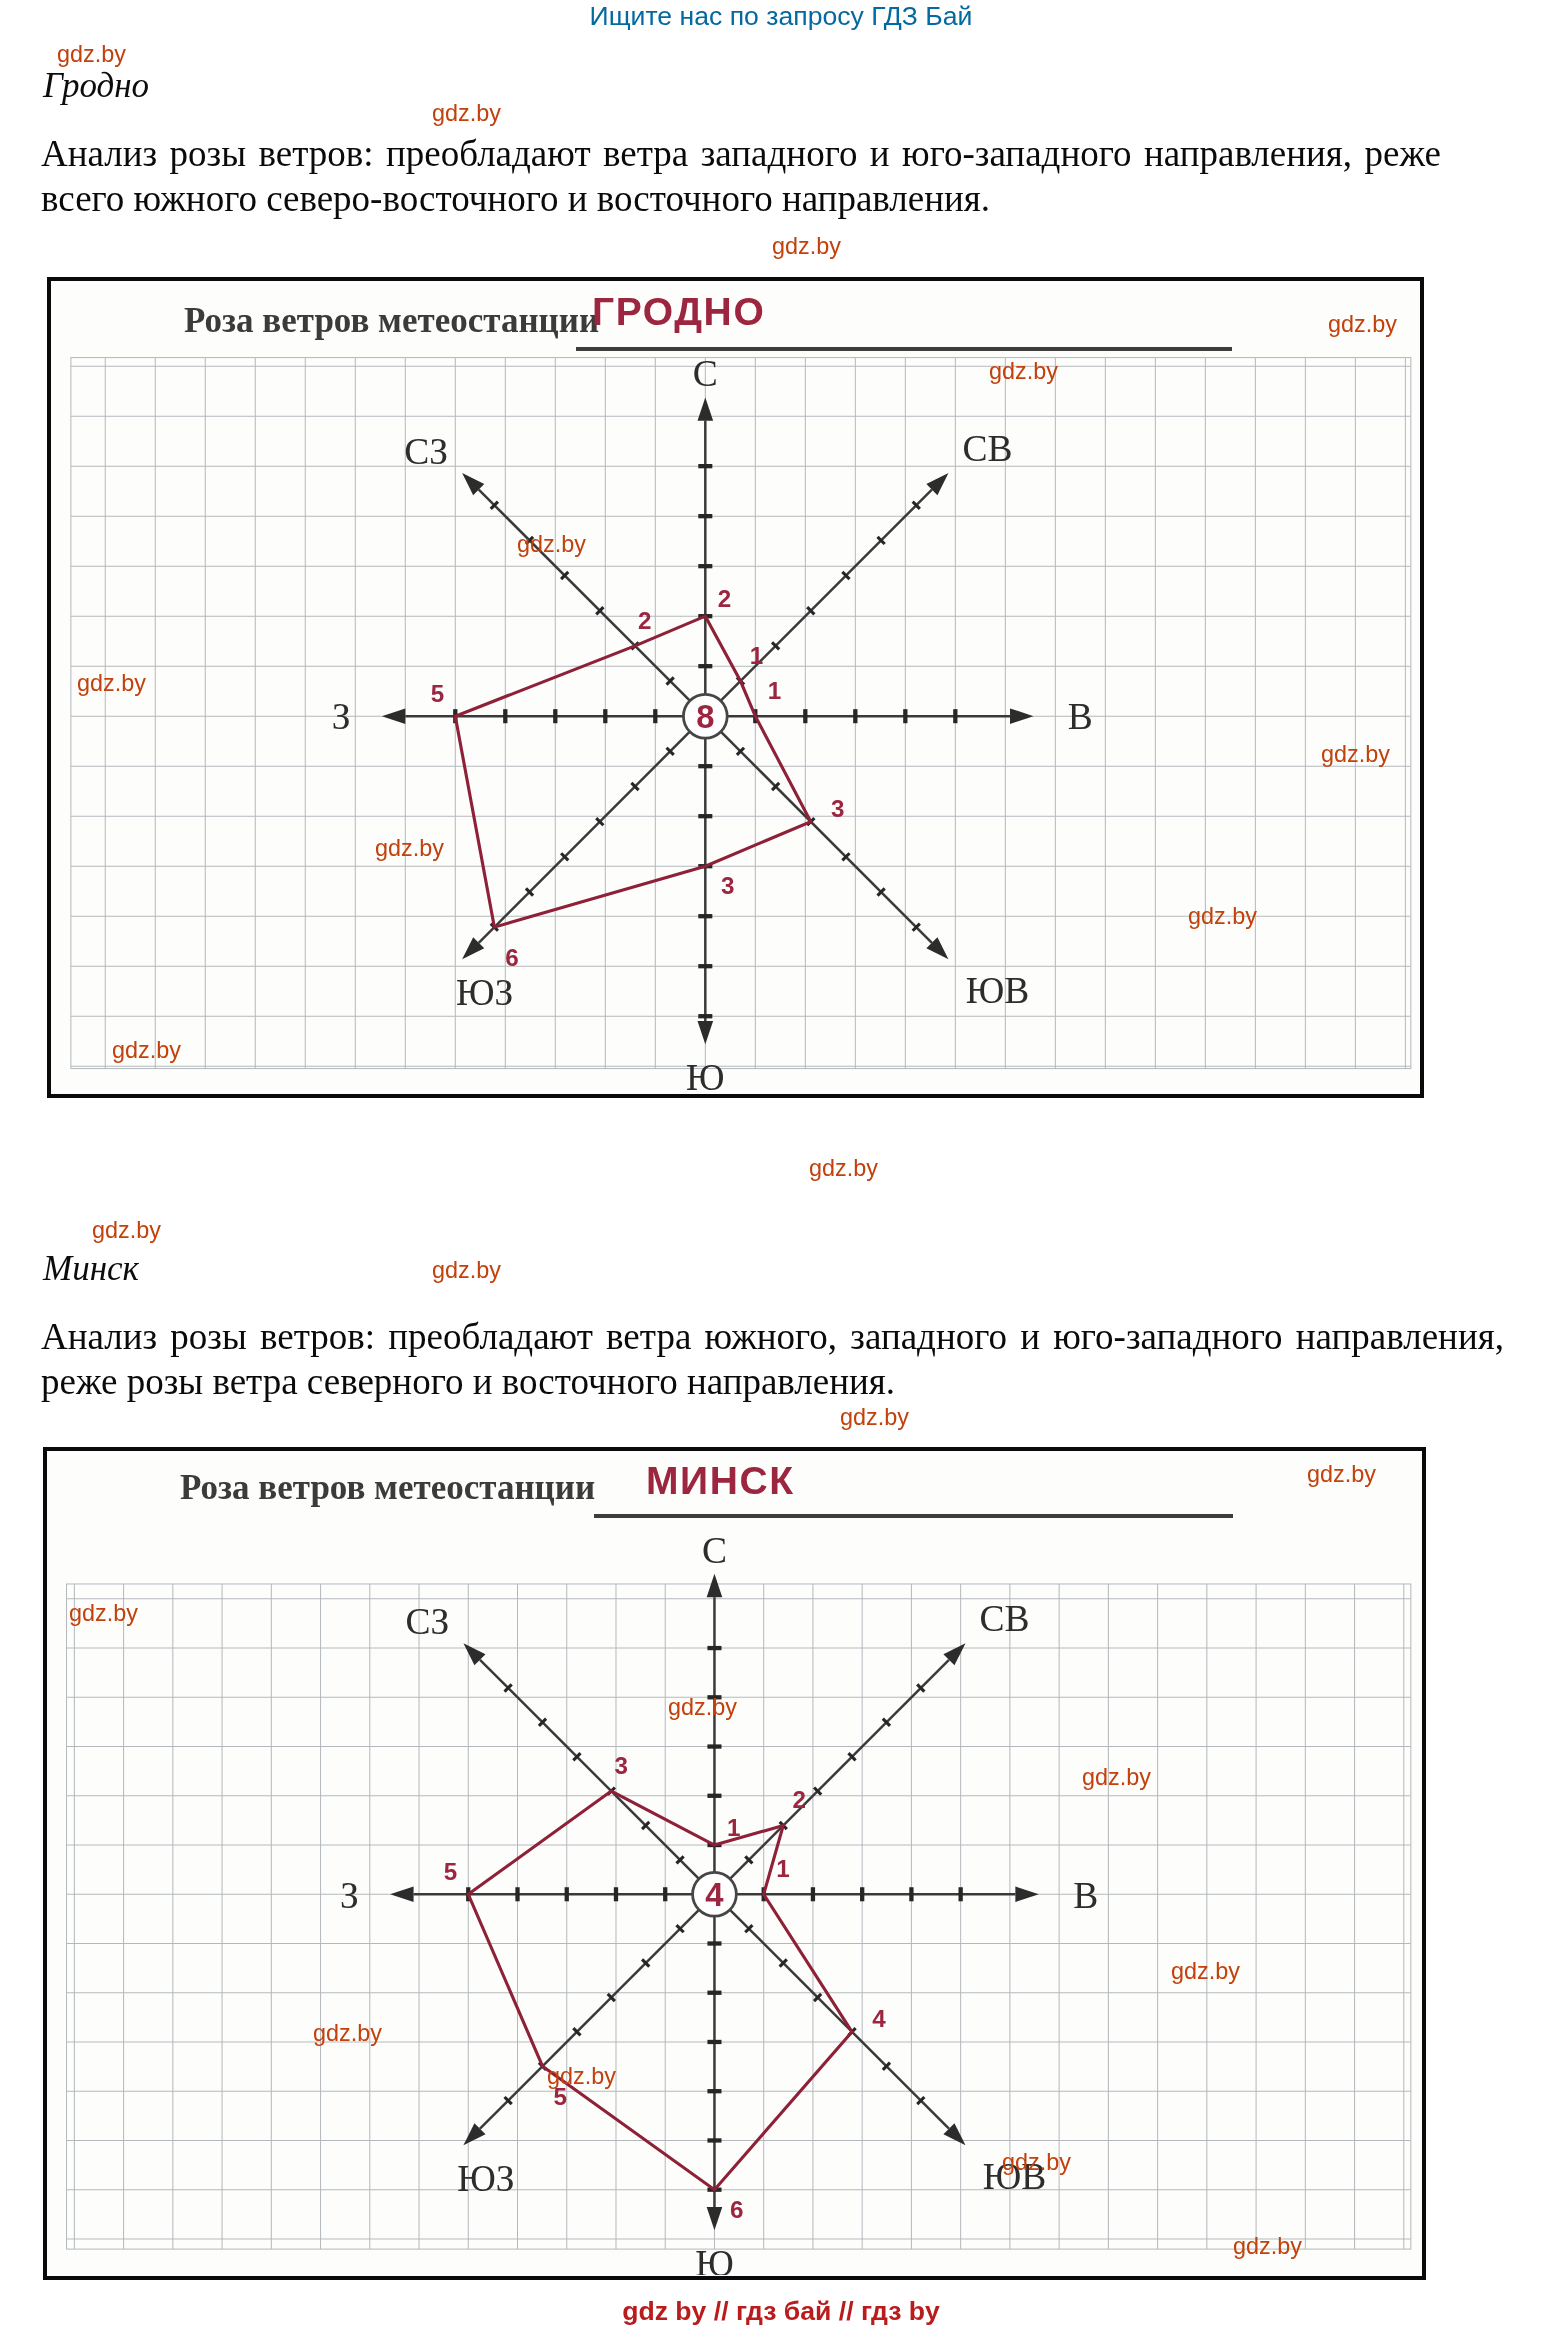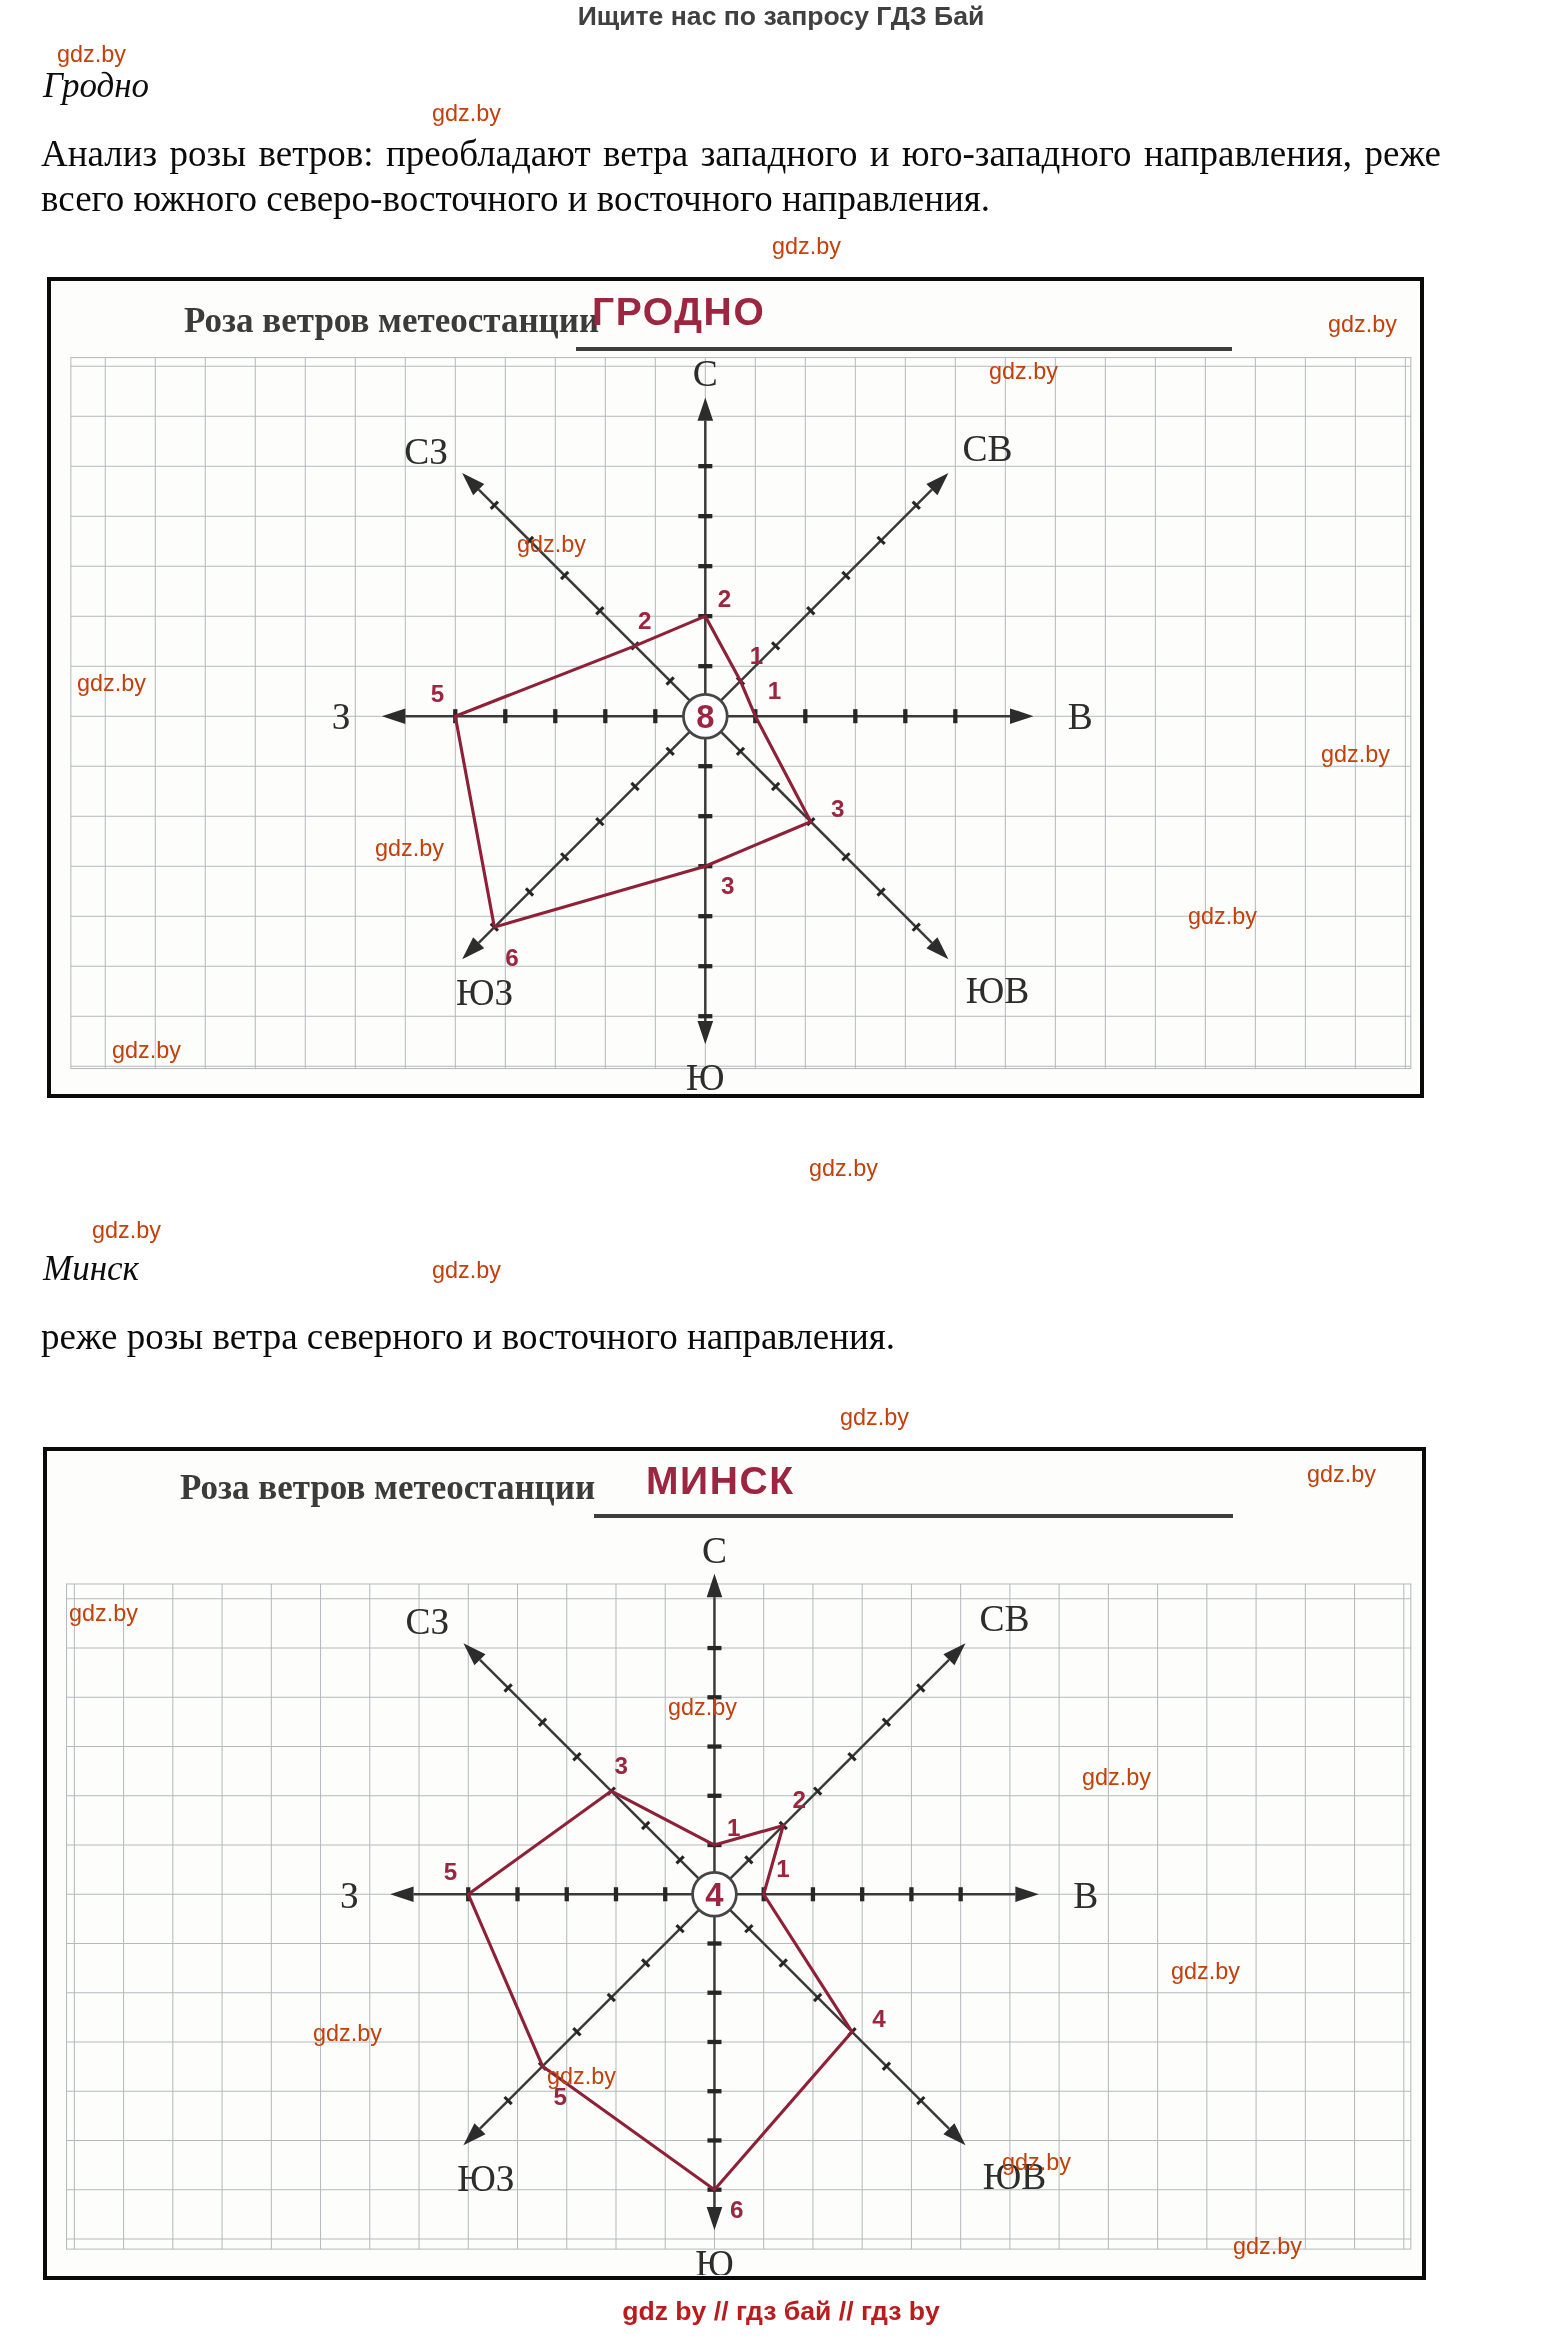--- a/index.html
+++ b/index.html
@@ -32,21 +32,21 @@
   .uline{position:absolute;background:#3d3d3d;height:3.9px;z-index:2;}
   #box-grodno .uline{left:525px;top:66px;width:656px;}
   #box-minsk .uline{left:547px;top:63px;width:639px;}
   svg.rose{position:absolute;left:0;top:0;z-index:1;}
   .footer{position:absolute;top:2296px;left:0;width:1562px;text-align:center;
           font:600 26.6px "Liberation Sans",sans-serif;white-space:nowrap;}
 </style>
 </head>
 <body>
 
-<div class="promo" style="color: #404040; font-weight: bold;">Ищите нас по запросу ГДЗ Бай</div>
+<div class="promo" style="color: #0369a1;">Ищите нас по запросу ГДЗ Бай</div>
 
 <div class="heading" id="heading-grodno">Гродно</div>
 
 <div class="para" id="para-grodno">
   <div class="ln ln-j">Анализ розы ветров: преобладают ветра западного и юго-западного направления, реже</div>
   <div class="ln">всего южного северо-восточного и восточного направления.</div>
 </div>
 
 <div class="box" id="box-grodno">
   <svg class="rose" width="1368" height="811" viewBox="0 0 1750 1038">
@@ -177,20 +177,21 @@
       <text x="837" y="572" text-anchor="middle" fill="#9c2540" font-family="&quot;Liberation Sans&quot;,sans-serif" font-size="42" font-weight="600">8</text>
     </svg>
   <div class="rose-title">Роза ветров метеостанции</div>
   <div class="station" style="color: rgb(156, 37, 64);">ГРОДНО</div>
   <div class="uline"></div>
 </div>
 
 <div class="heading" id="heading-minsk">Минск</div>
 
 <div class="para" id="para-minsk">
+  <div class="ln ln-j">Анализ розы ветров: преобладают ветра южного, западного и юго-западного направления,</div>
   <div class="ln">реже розы ветра северного и восточного направления.</div>
 </div>
 
 <div class="box" id="box-minsk">
   <svg class="rose" width="1374" height="824" viewBox="0 0 1758 1054">
       <g stroke="#a2a8ae" stroke-width="1.3" opacity="0.8">
         <line x1="35" y1="170" x2="35" y2="1021"></line>
         <line x1="98" y1="170" x2="98" y2="1021"></line>
         <line x1="161" y1="170" x2="161" y2="1021"></line>
         <line x1="224" y1="170" x2="224" y2="1021"></line>

